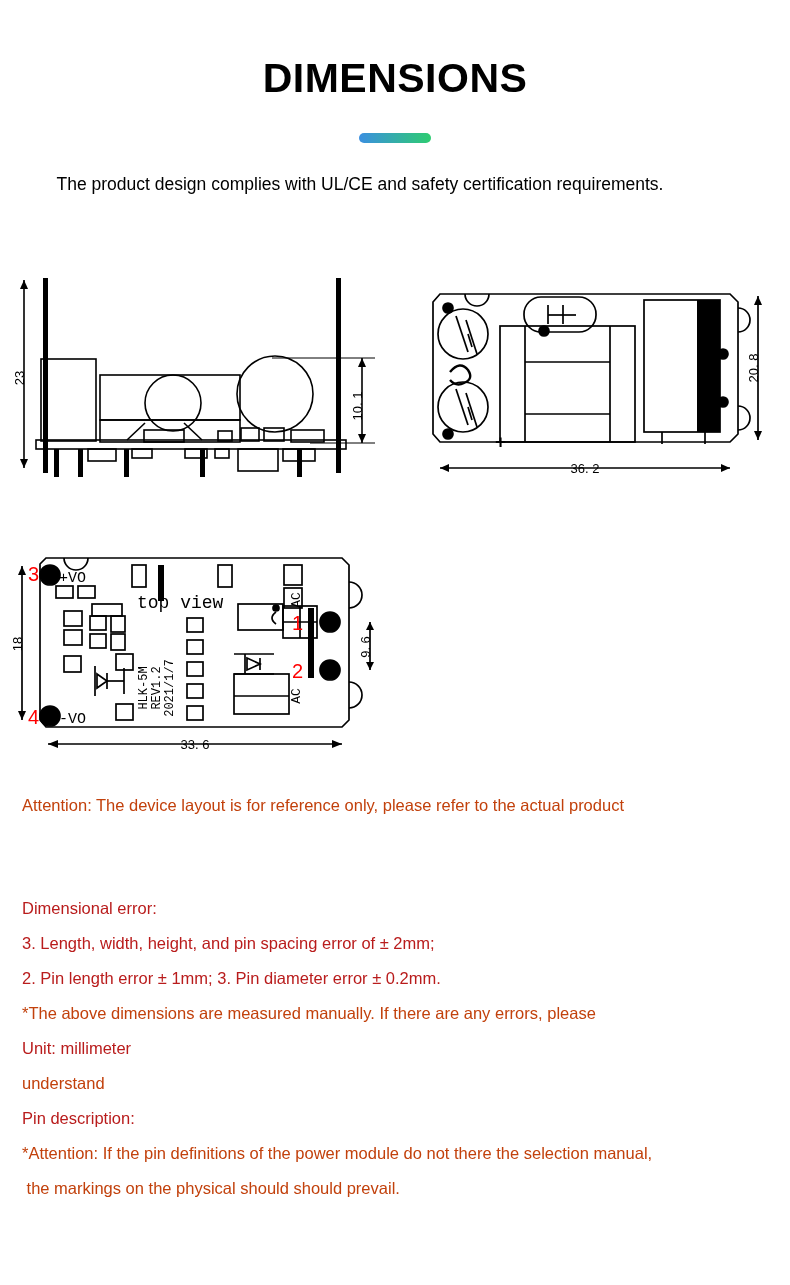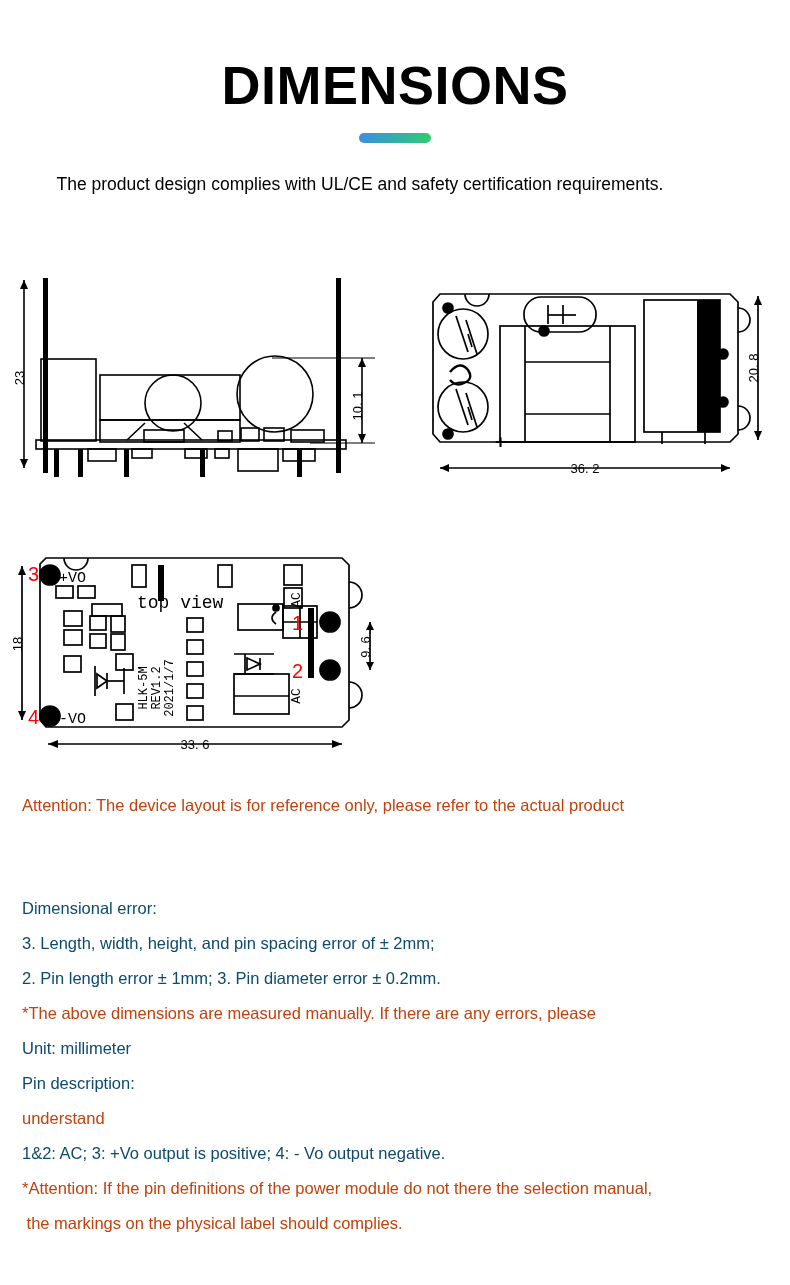--- a/index.html
+++ b/index.html
@@ -16,21 +16,21 @@
     overflow: hidden;
   }
 
   
   .page-title {
     position: absolute;
     left: 0;
     top: 58px;
     width: 790px;
     text-align: center;
-    font-size: 54px;
+    font-size: 41px;
     font-weight: bold;
     letter-spacing: 0.5px;
     line-height: 1;
   }
   .divider {
     position: absolute;
     left: 359px;
     top: 133px;
     width: 72px;
     height: 10px;
@@ -57,21 +57,21 @@
     position: absolute;
     left: 22px;
     width: 750px;
   }
   .txt-line {
     font-size: 16.5px;
     line-height: 35px;
     white-space: pre;
   }
   .txt-red   { color: #c2410c; }
-  .txt-black { color: #0c4a6e; }
+  .txt-black { color: #b91c1c; }
 </style>
 </head>
 <body>
 
 <div class="page-title">DIMENSIONS</div>
 <div class="divider" style="background: linear-gradient(to right, rgb(59, 143, 224), rgb(46, 204, 113));"></div>
 <div class="intro-line">The product design complies with UL/CE and safety certification requirements.</div>
 
 <div class="drawing" style="left:10px; top:258px;">
 <svg width="390" height="235" viewBox="0 0 390 235">
@@ -286,18 +286,17 @@
 <div class="text-block" style="top:788px;">
   <div class="txt-line txt-red">Attention: The device layout is for reference only, please refer to the actual product</div>
 </div>
 
 <div class="text-block" style="top:891px;">
   <div class="txt-line txt-black">Dimensional error:</div>
   <div class="txt-line txt-black">3. Length, width, height, and pin spacing error of ± 2mm;</div>
   <div class="txt-line txt-black">2. Pin length error ± 1mm; 3. Pin diameter error ± 0.2mm.</div>
   <div class="txt-line txt-red">*The above dimensions are measured manually. If there are any errors, please</div>
   <div class="txt-line txt-black">Unit: millimeter</div>
+  <div class="txt-line txt-red">understand</div>
   <div class="txt-line txt-black">Pin description:</div>
-  <div class="txt-line txt-red">understand</div>
-  <div class="txt-line txt-black">1&amp;2: AC; 3: +Vo output is positive; 4: - Vo output negative.</div>
   <div class="txt-line txt-red">*Attention: If the pin definitions of the power module do not there the selection manual,</div>
-  <div class="txt-line txt-red"> the markings on the physical label should complies.</div>
+  <div class="txt-line txt-red"> the markings on the physical should should prevail.</div>
 </div>
 
 </body></html>

